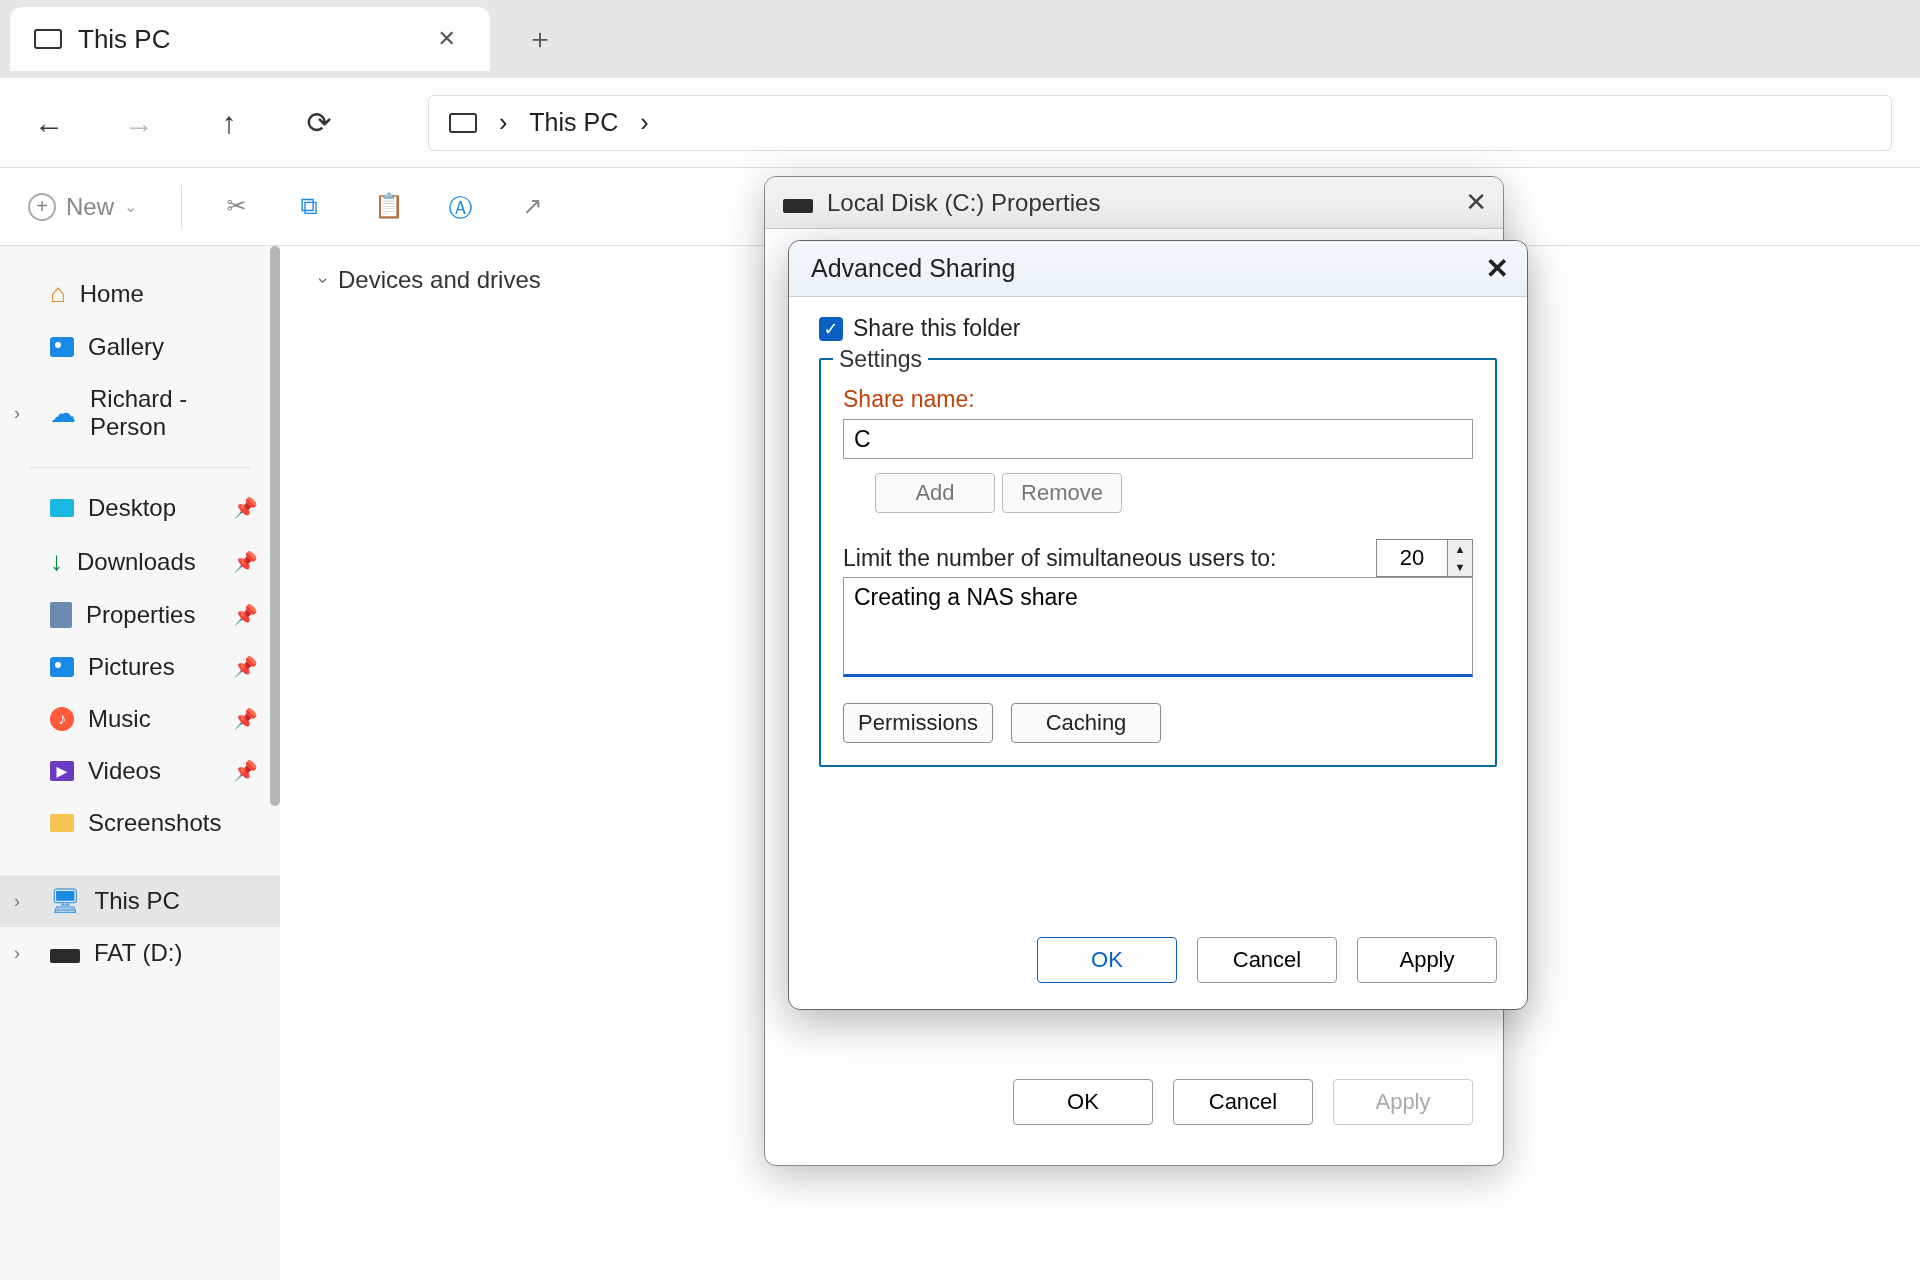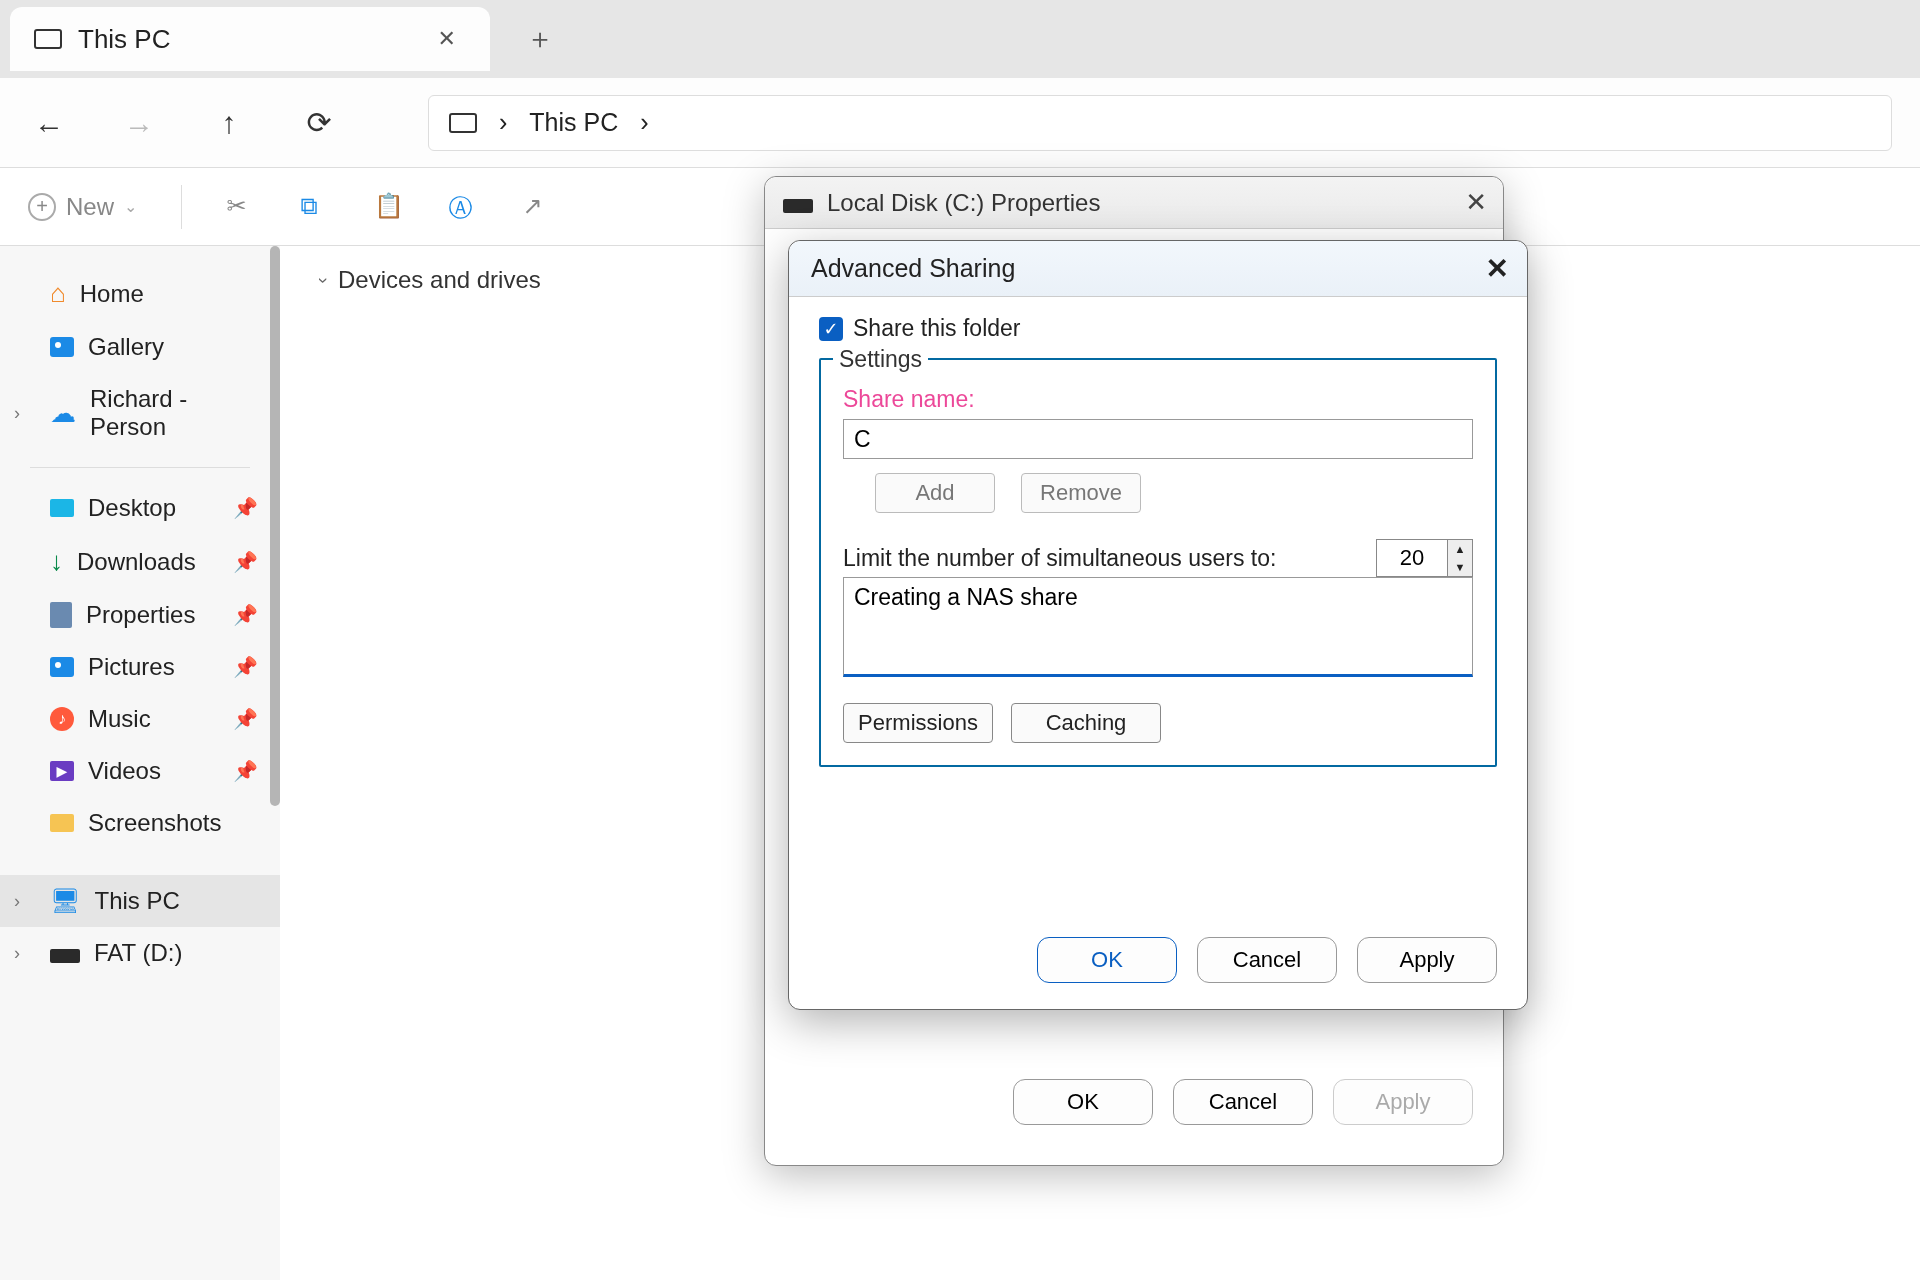--- a/index.html
+++ b/index.html
@@ -49,36 +49,36 @@
   .drive-bar .fill { height: 100%; background: #1b8ae6; width: 55%; }
   .drive-sub { color: #777; font-size: 22px; }
 
   
   .dlg-props { position: absolute; left: 764px; top: 176px; width: 740px; height: 990px; background: #fff; border: 1px solid #888; border-radius: 12px; box-shadow: 0 10px 40px rgba(0,0,0,.25); }
   .dlg-props .titlebar { height: 52px; display: flex; align-items: center; padding: 0 18px; font-size: 24px; color: #333; background: linear-gradient(#f3f3f3,#eaeaea); border-bottom: 1px solid #ccc; border-radius: 12px 12px 0 0; position: relative; }
   .dlg-props .titlebar .close { position: absolute; right: 16px; font-size: 26px; color: #444; }
   .dlg-props .hint { position:absolute; left:40px; right:40px; bottom:160px; font-size:23px; color:#222; }
   .dlg-props .hint a { color:#0a5fc2; text-decoration: underline; }
   .dlg-props .btnrow { position:absolute; right:30px; bottom:40px; display:flex; gap:20px; }
-  .dlg-btn { min-width: 140px; height: 46px; border: 1px solid #999; background: #fdfdfd; border-radius: 12px; font-size: 22px; display:flex; align-items:center; justify-content:center; }
+  .dlg-btn { min-width: 140px; height: 46px; border: 1px solid #999; background: #fdfdfd; border-radius: 4px; font-size: 22px; display:flex; align-items:center; justify-content:center; }
   .dlg-btn.disabled { color:#aaa; border-color:#ccc; }
 
   
   .dlg-adv { position: absolute; left: 788px; top: 240px; width: 740px; height: 770px; background: #fff; border: 1px solid #666; border-radius: 12px; box-shadow: 0 12px 44px rgba(0,0,0,.3); z-index: 5; display:flex; flex-direction:column; }
   .dlg-adv .titlebar { height: 56px; display: flex; align-items: center; padding: 0 22px; font-size: 25px; color: #222; background: linear-gradient(#f2f7fc,#eaf1f8); border-bottom: 1px solid #ccc; border-radius: 12px 12px 0 0; position: relative; }
   .dlg-adv .titlebar .close { position: absolute; right: 18px; font-size: 28px; color: #222; font-weight: 600; }
   .dlg-adv .content { padding: 18px 30px 0 30px; font-size: 23px; color: #222; flex:1; }
   .chkrow { display:flex; align-items:center; gap:10px; }
   .chkbox { width:24px; height:24px; background:#0a5fc2; border-radius:4px; display:flex; align-items:center; justify-content:center; color:#fff; font-size:18px; }
   .groupbox { margin-top: 16px; border: 2px solid #0369a1; border-radius: 2px; padding: 16px 22px 22px; position:relative; }
   .groupbox .legend { position:absolute; top:-14px; left:12px; background:#fff; padding:0 6px; color:#333; }
-  .label { margin: 10px 0 6px; color:#ec4899; }
+  .label { margin: 10px 0 6px; color:#c2410c; }
   .txtinput { width: 100%; height: 40px; border: 1px solid #999; padding: 4px 10px; font-size: 23px; }
   .txtarea { width: 100%; height: 100px; border: 1px solid #999; border-bottom: 3px solid #0a5fc2; padding: 6px 10px; font-size: 23px; resize: none; }
-  .inline-btnrow { display:flex; gap:26px; margin-top:14px;padding-left:32px; }
+  .inline-btnrow { display:flex; gap:7px; margin-top:14px;padding-left:32px; }
   .inline-btn { min-width: 120px; height: 40px; border: 1px solid #bbb; background:#fafafa; border-radius:4px; font-size:22px; color:#777; display:flex; align-items:center; justify-content:center; }
   .inline-btn.enabled { color:#222; border-color:#888; }
   .limitrow { display:flex; align-items:center; justify-content:space-between; margin-top:26px; }
   .spinbox { display:flex; align-items:center; border:1px solid #888; }
   .spinbox input { width:70px; height:36px; border:none; text-align:center; font-size:22px; }
   .spinbox .spinbtns { display:flex; flex-direction:column; border-left:1px solid #888; }
   .spinbox .spinbtns span { width:24px; height:18px; font-size:11px; display:flex; align-items:center; justify-content:center; background:#eee; }
   .permrow { display:flex; gap:18px; margin-top:20px; }
   .dlg-adv .btnrow { display:flex; gap:20px; justify-content:flex-end; padding: 0 30px 26px; }
   .dlg-adv .dlg-btn.primary { border-color:#0a5fc2; color:#0a5fc2; }

